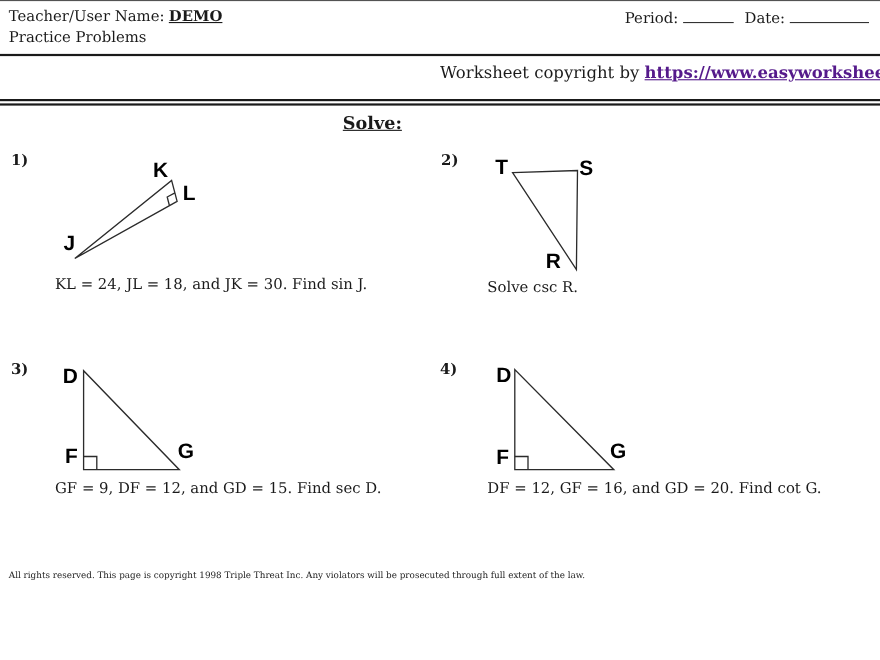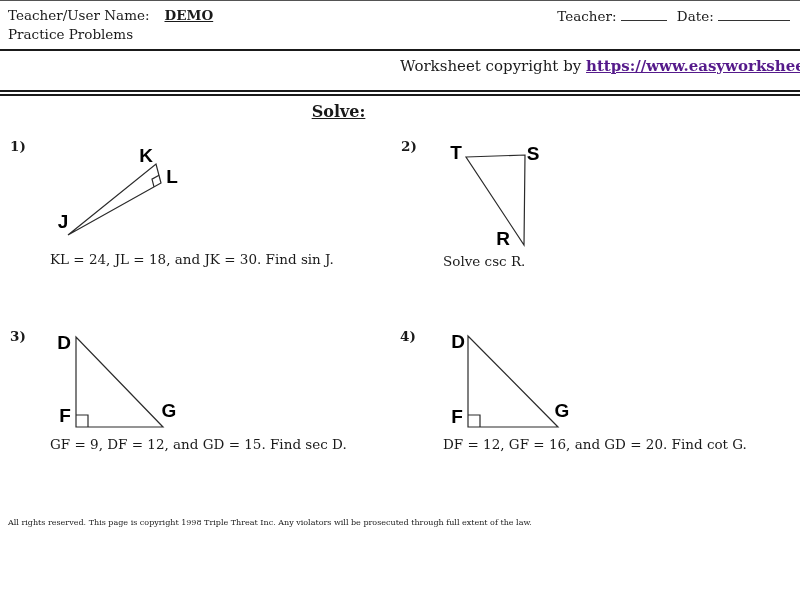--- a/index.html
+++ b/index.html
@@ -7,21 +7,21 @@
     width:800px;height:600px;position:relative;overflow:hidden;
     background:#ffffff;color:#1a1a1a;
     font-family:"DejaVu Serif", serif;
   }
   .abs{position:absolute;}
   .rule{position:absolute;left:0;width:800px;background:#1a1a1a;}
 
   
   .hdr-left{top:6px;left:8px;font-size:13.5px;line-height:19px;}
   .hdr-right{top:6px;right:10px;font-size:13.5px;line-height:19px;text-align:right;white-space:nowrap;}
-  .demo{font-weight:bold;text-decoration:underline;margin-left:15px;}
+  .demo{font-weight:bold;text-decoration:underline;margin-left:4px;}
   .blank{display:inline-block;border-bottom:1px solid #333;height:14px;vertical-align:baseline;}
   .blank.name{width:158px;}
   .blank.period{width:46px;}
   .blank.date{width:72px;}
   .datelbl{margin-left:10px;}
 
   
   .gen{top:57px;left:400px;width:392px;}
   .gen-line1{font-size:15px;white-space:nowrap;}
   .gen-link{font-weight:bold;color:#551a8b;text-decoration:underline;}
@@ -49,21 +49,21 @@
 
 <div class="abs hdr-left">
   <div>
     <span>Teacher/User Name:</span><span class="demo">DEMO</span>
   </div>
   <div>Practice Problems</div>
 </div>
 
 <div class="abs hdr-right">
   <div>
-    <span>Teacher:</span> <span class="blank period"></span><span class="datelbl">Date:</span> <span class="blank date"></span>
+    <span>Period:</span> <span class="blank period"></span><span class="datelbl">Date:</span> <span class="blank date"></span>
   </div>
 </div>
 
 <div class="rule" style="top:49px;height:2px;"></div>
 
 <div class="abs gen">
   <div class="gen-line1">
     <span>Worksheet copyright by</span>
     <a class="gen-link" href="#" title="https://www.easyworksheet.com">https://www.easyworksheet.com</a>
   </div>

